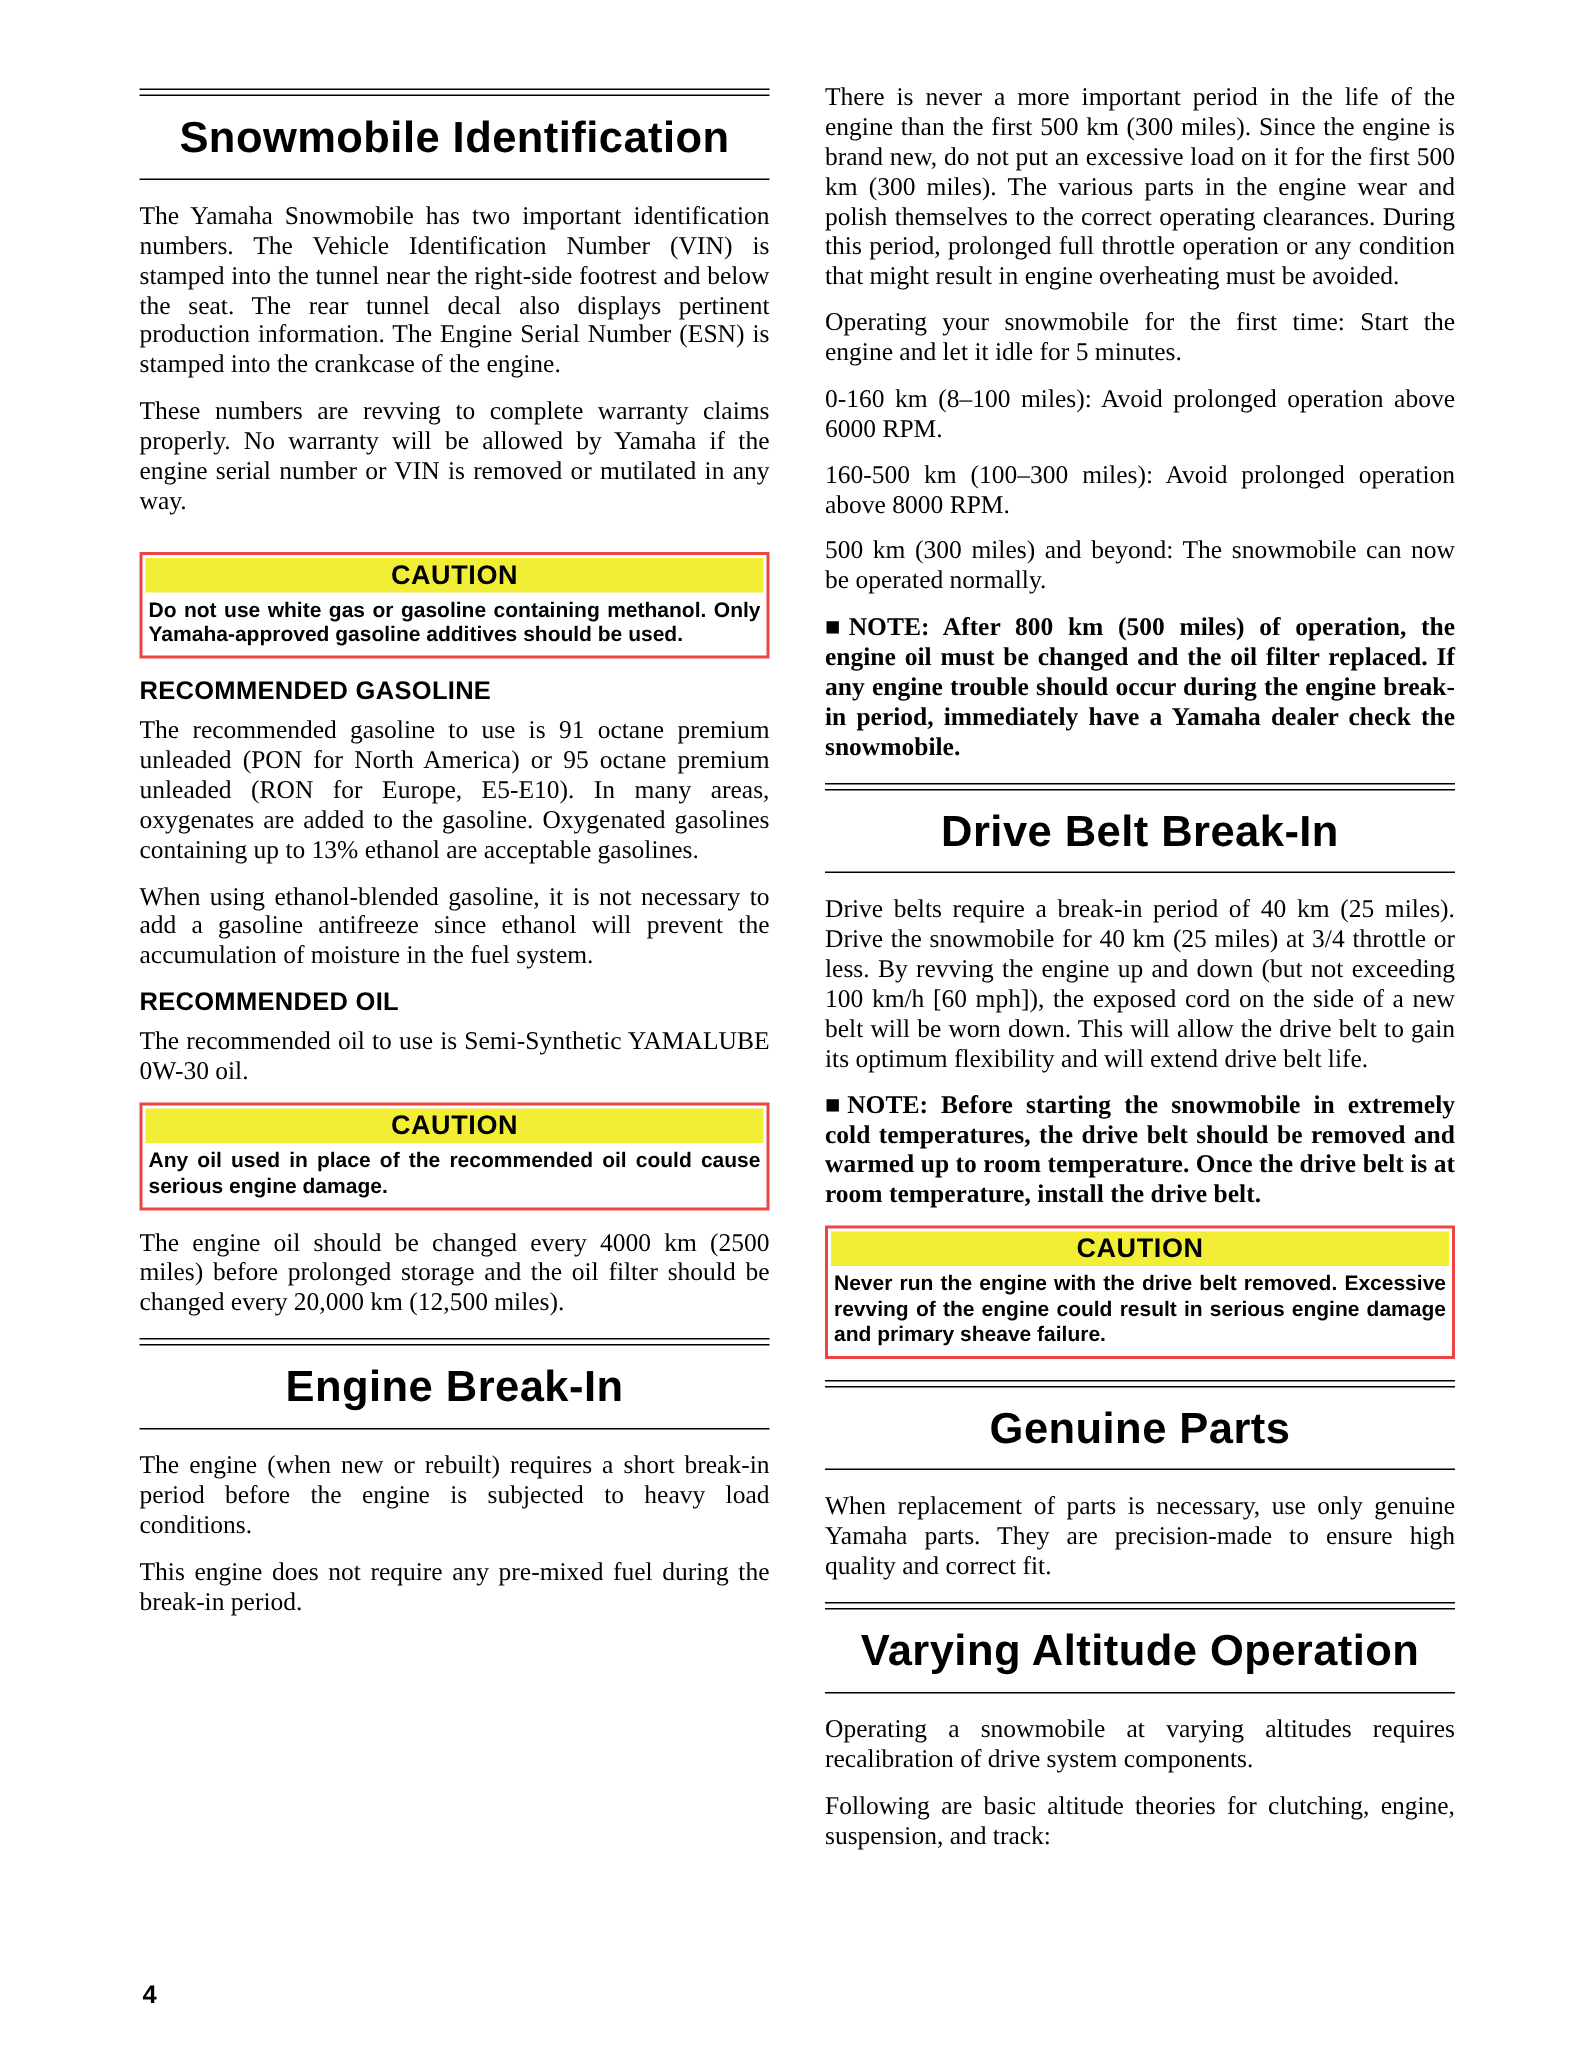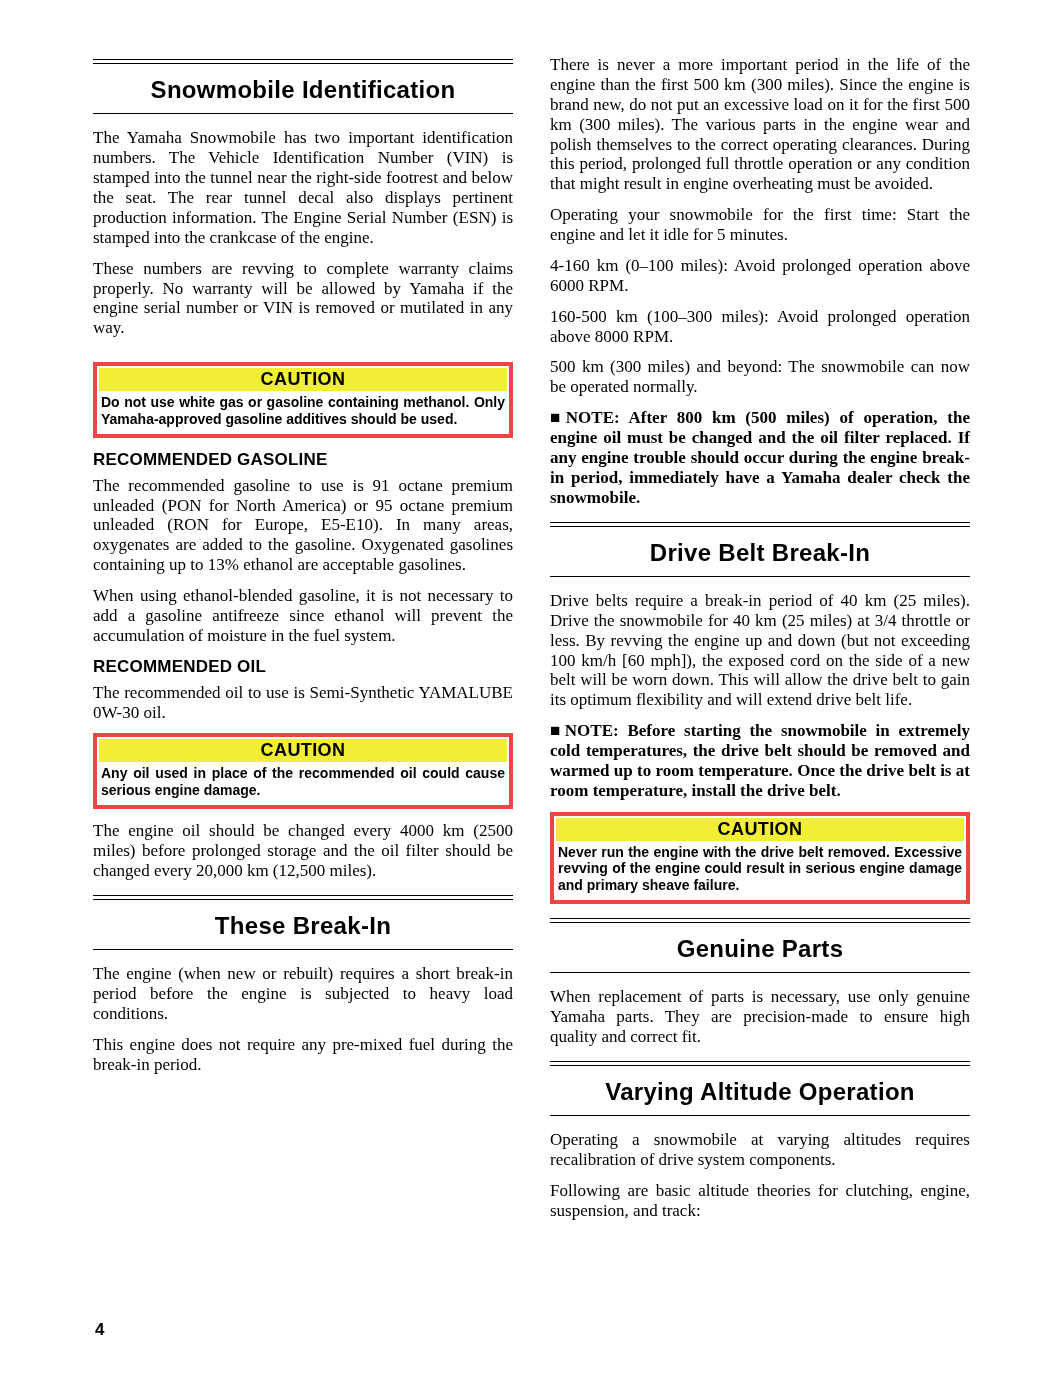--- a/index.html
+++ b/index.html
@@ -19,33 +19,33 @@
   }
   .note { font-weight: bold; }
 
   .section-head { margin-top: 4px; }
   .mt-sec { margin-top: 14px; }
   .rule-double { height: 5px; border-top: 1px solid #000; border-bottom: 1px solid #000; }
   .rule-single { border-top: 1px solid #000; }
   .after-rule { margin-bottom: 14px; }
   .section-title {
     font-family: "Liberation Sans", sans-serif;
-    font-weight: bold; font-size: 24px; letter-spacing: .3px;
+    font-weight: bold; font-size: 29px; letter-spacing: .3px;
     text-align: center; line-height: 1.1;
     margin: 13px auto 10px;
   }
   .narrow { max-width: 300px; }
 
   .sub-heading {
     font-family: "Liberation Sans", sans-serif;
     font-weight: bold; font-size: 17px; letter-spacing: .2px;
     margin: 3px 0 6px;
   }
 
-  .caution-box { border: 4px solid #ef4444; margin: 6px 0 12px; padding: 2px; }
+  .caution-box { border: 2px solid #ef4444; margin: 6px 0 12px; padding: 2px; }
   .mt-lg { margin-top: 24px; }
   .caution-header {
     background: #f2ee35;
     text-align: center;
     font-family: "Liberation Sans", sans-serif;
     font-weight: bold; font-size: 18px; letter-spacing: .4px;
     padding: 1px 0;
   }
   .caution-text {
     font-family: "Liberation Sans", sans-serif;
@@ -90,33 +90,33 @@
 
       <div class="caution-box">
         <div class="caution-header">CAUTION</div>
         <div class="caution-text">Any oil used in place of the recommended oil could cause serious engine damage.</div>
       </div>
 
       <p class="para">The engine oil should be changed every 4000 km (2500 miles) before prolonged storage and the oil filter should be changed every 20,000 km (12,500 miles).</p>
 
       <div class="section-head mt-sec">
         <div class="rule-double"></div>
-        <h2 class="section-title">These Break-In</h2>
+        <h2 class="section-title">Engine Break-In</h2>
         <div class="rule-single after-rule"></div>
       </div>
       <p class="para">The engine (when new or rebuilt) requires a short break-in period before the engine is subjected to heavy load conditions.</p>
       <p class="para">This engine does not require any pre-mixed fuel during the break-in period.</p>
 
     </div>
 
     <div class="col">
 
       <p class="para">There is never a more important period in the life of the engine than the first 500 km (300 miles). Since the engine is brand new, do not put an excessive load on it for the first 500 km (300 miles). The various parts in the engine wear and polish themselves to the correct operating clearances. During this period, prolonged full throttle operation or any condition that might result in engine overheating must be avoided.</p>
       <p class="para">Operating your snowmobile for the first time: Start the engine and let it idle for 5 minutes.</p>
-      <p class="para">4-160 km (0–100 miles): Avoid prolonged operation above 6000 RPM.</p>
+      <p class="para">0-160 km (8–100 miles): Avoid prolonged operation above 6000 RPM.</p>
       <p class="para">160-500 km (100–300 miles): Avoid prolonged operation above 8000 RPM.</p>
       <p class="para">500 km (300 miles) and beyond: The snowmobile can now be operated normally.</p>
       <p class="para note">■NOTE: After 800 km (500 miles) of operation, the engine oil must be changed and the oil filter replaced. If any engine trouble should occur during the engine break-in period, immediately have a Yamaha dealer check the snowmobile.</p>
 
       <div class="section-head mt-sec">
         <div class="rule-double"></div>
         <h2 class="section-title">Drive Belt Break-In</h2>
         <div class="rule-single after-rule"></div>
       </div>
       <p class="para">Drive belts require a break-in period of 40 km (25 miles). Drive the snowmobile for 40 km (25 miles) at 3/4 throttle or less. By revving the engine up and down (but not exceeding 100 km/h [60 mph]), the exposed cord on the side of a new belt will be worn down. This will allow the drive belt to gain its optimum flexibility and will extend drive belt life.</p>

